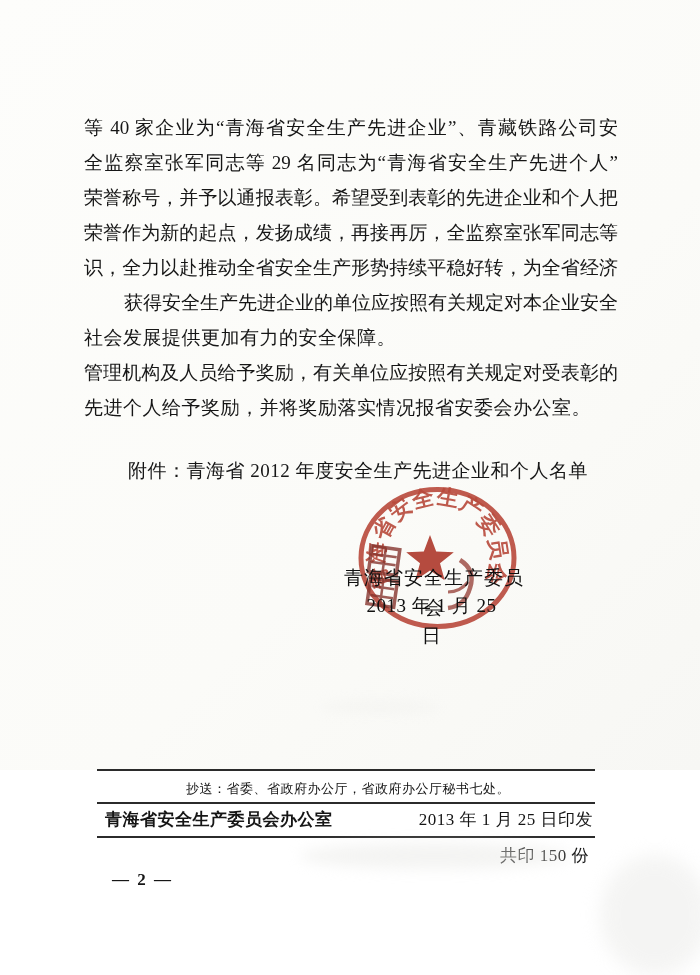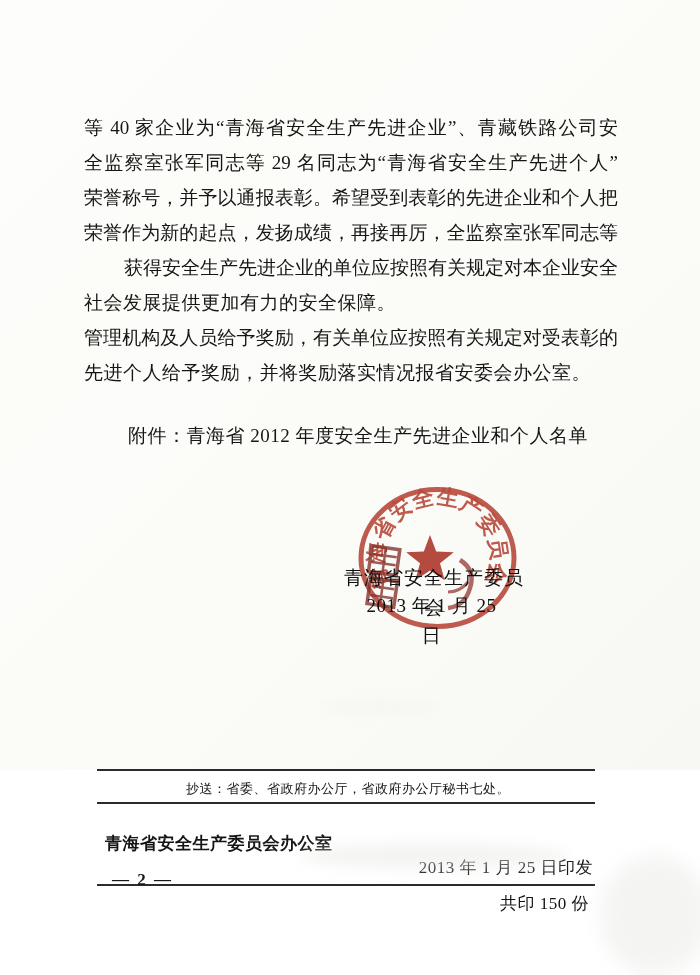--- a/index.html
+++ b/index.html
@@ -53,21 +53,21 @@
   .rule-thin{height:1.5px;}
   .cc-line{
     padding:6px 4px 1px 8px;font-size:13px;line-height:24px;
     letter-spacing:.5px;white-space:nowrap;text-align:center;
   }
   .issuer-row{
     display:flex;justify-content:space-between;align-items:center;
     padding:4px 2px 4px 8px;font-size:17px;line-height:24px;
   }
   .issuer{font-weight:600;letter-spacing:.5px;white-space:nowrap;}
-  .print-date{letter-spacing:.5px;white-space:nowrap;margin-top:48px;}
+  .print-date{letter-spacing:.5px;white-space:nowrap;}
   .copies-row{
     padding:6px 6px 0 0;font-size:17px;line-height:24px;
     text-align:right;letter-spacing:.5px;
   }
   .page-number{
     position:absolute;left:112px;top:868px;
     font-size:17px;line-height:24px;font-weight:700;letter-spacing:2px;
     color:#161616;
   }
   
@@ -79,20 +79,21 @@
 </head>
 <body>
 
 <div class="page">
 
   <div class="body-text">
     <div class="bline jline">等 40 家企业为“青海省安全生产先进企业”、青藏铁路公司安</div>
     <div class="bline jline">全监察室张军同志等 29 名同志为“青海省安全生产先进个人”</div>
     <div class="bline jline">荣誉称号，并予以通报表彰。希望受到表彰的先进企业和个人把</div>
     <div class="bline jline">荣誉作为新的起点，发扬成绩，再接再厉，全监察室张军同志等</div>
+    <div class="bline jline">识，全力以赴推动全省安全生产形势持续平稳好转，为全省经济</div>
     <div class="bline jline indent2">获得安全生产先进企业的单位应按照有关规定对本企业安全</div>
     <div class="bline">社会发展提供更加有力的安全保障。</div>
     <div class="bline jline">管理机构及人员给予奖励，有关单位应按照有关规定对受表彰的</div>
     <div class="bline">先进个人给予奖励，并将奖励落实情况报省安委会办公室。</div>
     <div class="attachment">附件：青海省 2012 年度安全生产先进企业和个人名单</div>
   </div>
 
   <svg class="seal" viewBox="0 0 164 146" xmlns="http://www.w3.org/2000/svg">
     <defs>
       <path id="sealArc" d="M 34.7 99 A 54 54 0 1 1 128.3 99" fill="none"></path>

